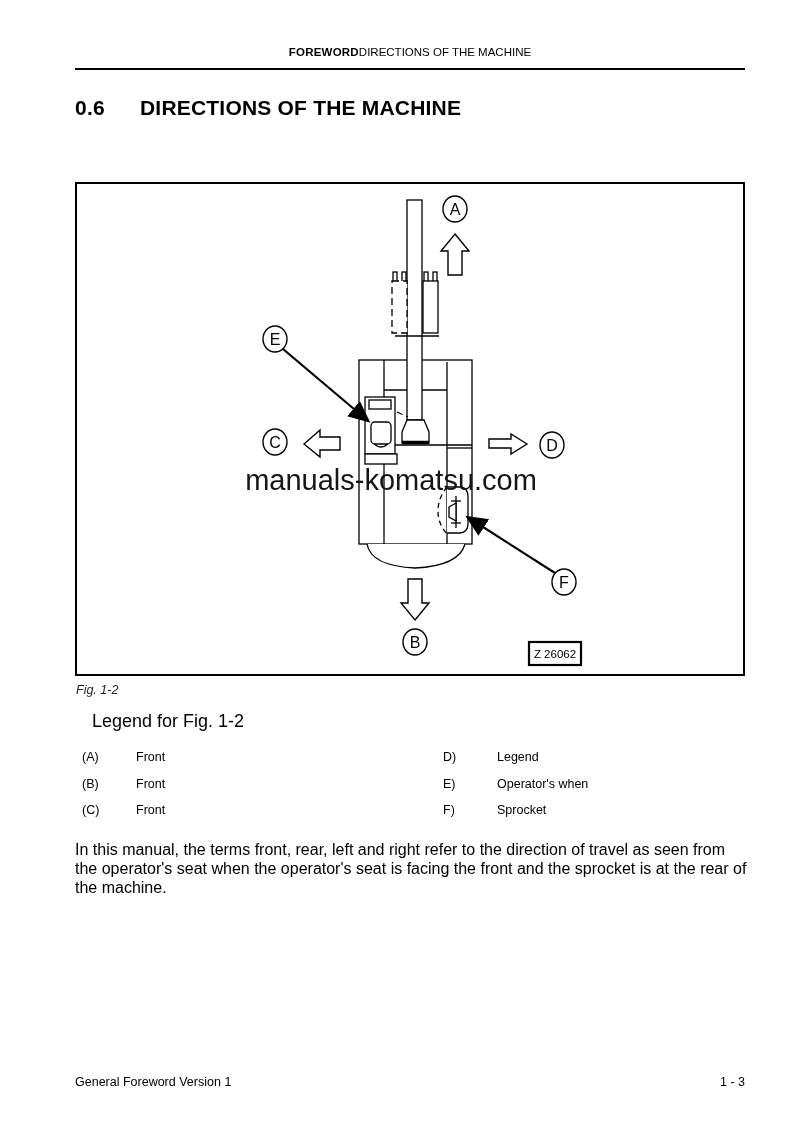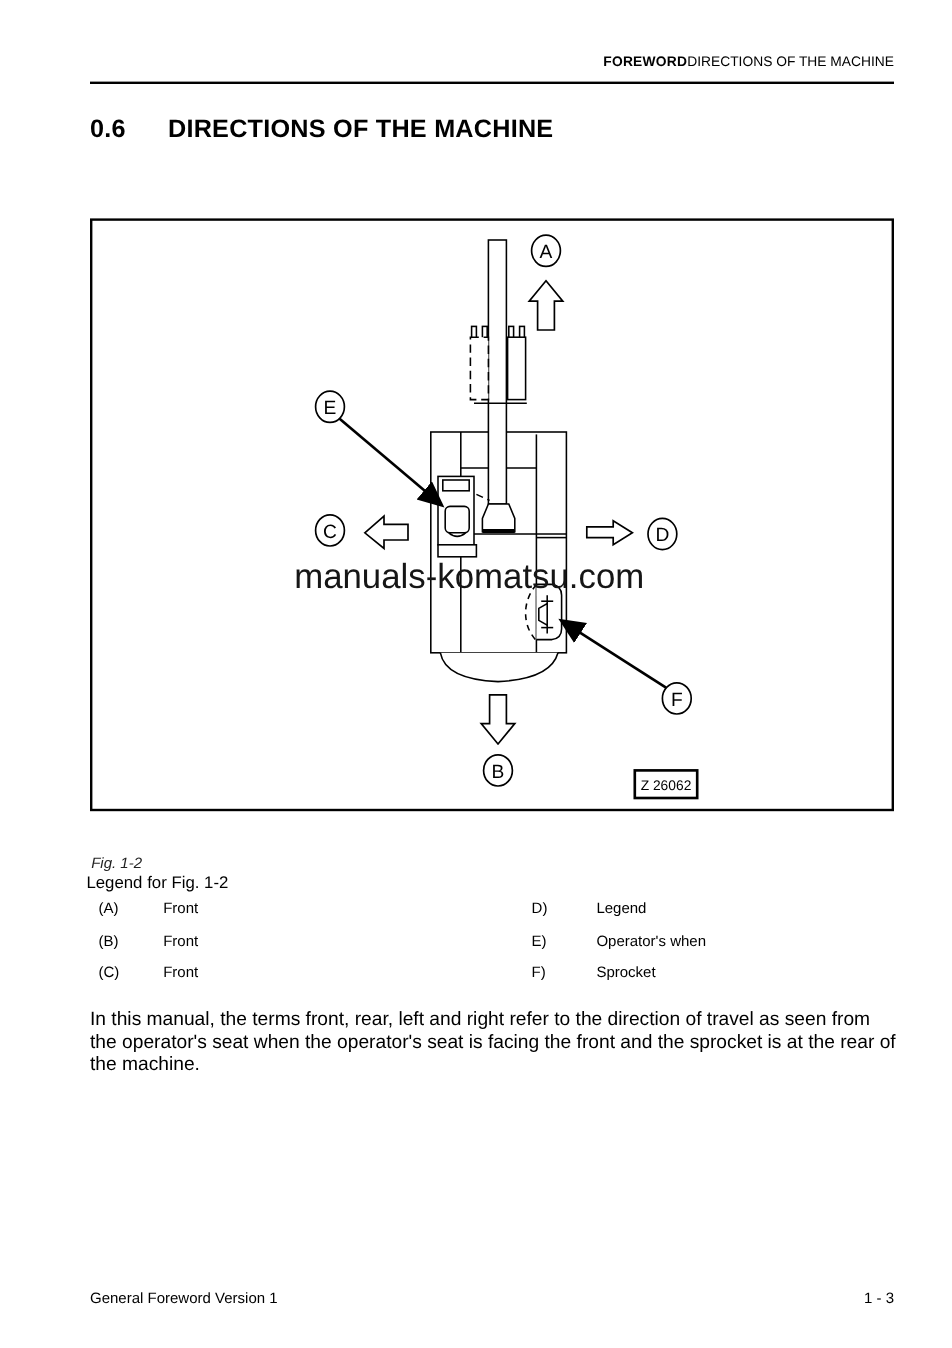--- a/index.html
+++ b/index.html
@@ -5,21 +5,21 @@
   * { margin: 0; padding: 0; box-sizing: border-box; }
   html, body { width: 793px; height: 1123px; background: #ffffff; }
   body {
     position: relative;
     font-family: "Liberation Sans", sans-serif;
     color: #000;
     overflow: hidden;
   }
   .page-header {
     position: absolute; left: 75px; top: 46px; width: 670px;
-    display: flex; justify-content: flex-end; align-items: baseline;
+    display: flex; justify-content: center; align-items: baseline;
     font-size: 11.5px;
   }
   .hdr-left { font-weight: bold; letter-spacing: 0.2px; }
   .hdr-right { font-weight: normal; }
   .header-rule {
     position: absolute; left: 75px; top: 68px; width: 670px;
     border: none; border-top: 2.5px solid #000;
   }
   .section-heading {
     position: absolute; left: 75px; top: 96px; width: 670px;
@@ -27,26 +27,25 @@
     display: flex;
   }
   .section-number { width: 65px; }
   .figure-frame {
     position: absolute; left: 75px; top: 182px; width: 670px; height: 494px;
     border: 2px solid #000; background: #fff;
   }
   .figure-frame svg { display: block; width: 666px; height: 490px; }
   .fig-caption {
     position: absolute; left: 76px; top: 683px;
-    font-size: 12.5px; font-style: italic; color: #222; margin-top: 29px;
+    font-size: 12.5px; font-style: italic; color: #222;
   }
   .legend-title {
-    position: absolute; left: 72px; top: 711px;
-    font-size: 14px;
-    margin-top: 16px;
+    position: absolute; left: 92px; top: 711px;
+    font-size: 18px;
   }
   .legend-col { position: absolute; top: 750px; font-size: 12.5px; }
   .legend-col.left { left: 82px; }
   .legend-col.right { left: 443px; }
   .legend-row { display: flex; height: 16px; margin-bottom: 10.5px; }
   .legend-key { width: 54px; flex: 0 0 54px; }
   .paragraph {
     position: absolute; left: 75px; top: 840px; width: 676px;
     font-size: 16px; line-height: 19px;
   }

